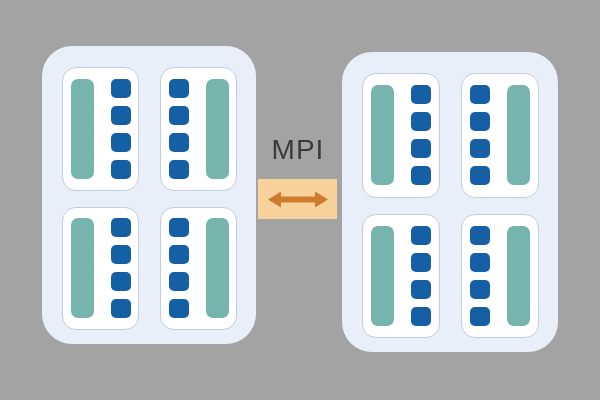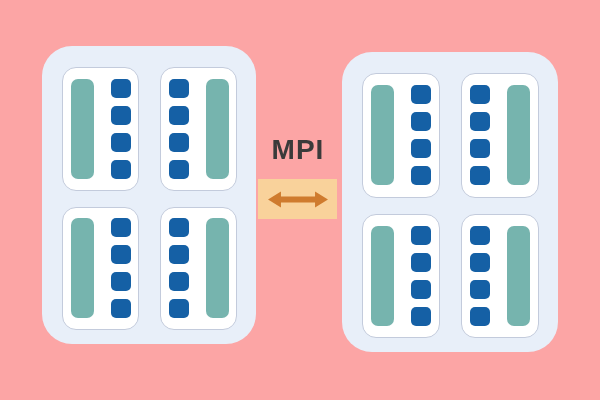--- a/index.html
+++ b/index.html
@@ -5,22 +5,21 @@
   html,body{margin:0;padding:0;}
   body{
     width:600px;height:400px;
     background:#ffffff;
     font-family:"Liberation Sans", sans-serif;
     overflow:hidden;
   }
   .canvas{
     position:relative;
     width:600px;height:400px;
-    background:#fca5a5;
-    font-weight:bold;
+    background:#a3a3a3;
   }
   .node{
     position:absolute;
     box-sizing:border-box;
     background:var(--node-bg,#E8EFF9);
     border-radius:30px;
     display:grid;
     grid-template-columns:repeat(2,1fr);
     grid-template-rows:repeat(2,1fr);
     column-gap:21px;

